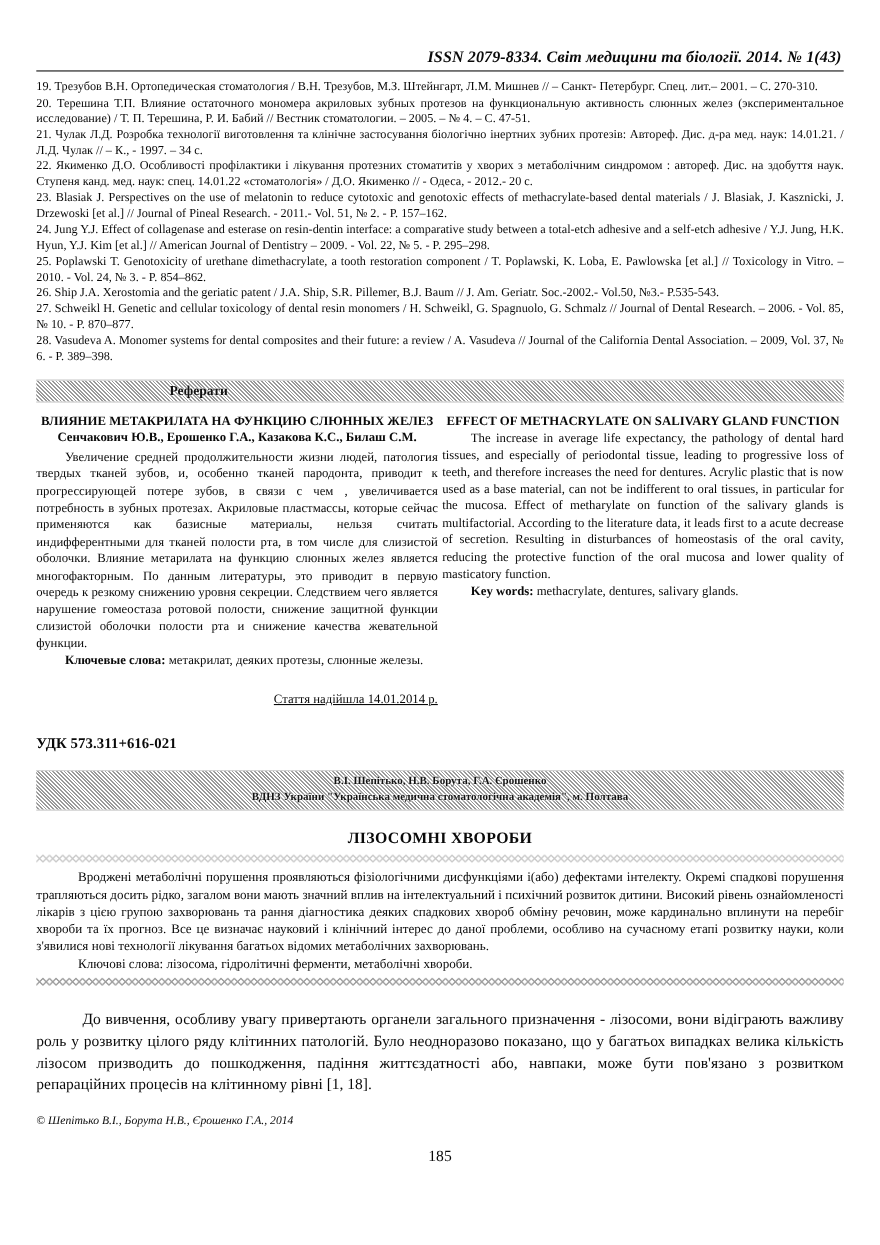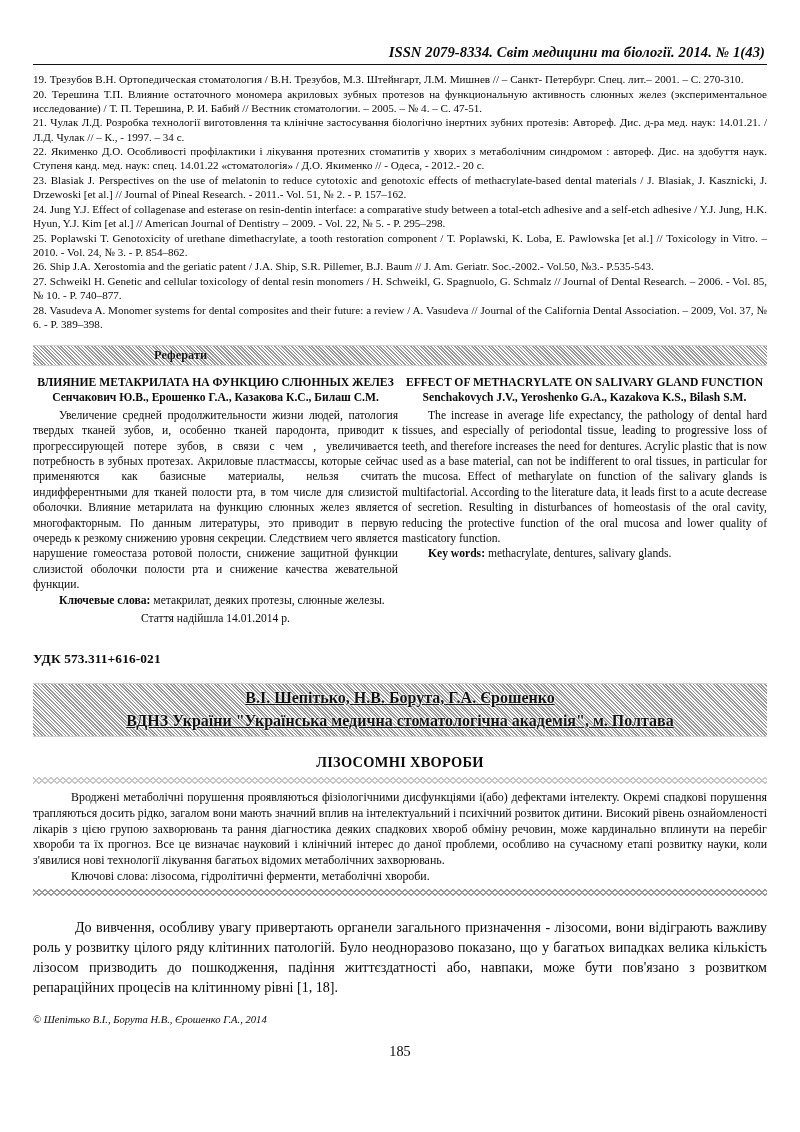--- a/index.html
+++ b/index.html
@@ -76,25 +76,24 @@
     padding-left: 45px;
   }
 
   .banner-authors {
     margin-top: 16px;
     padding: 3px 0 4px 0;
     text-align: center;
   }
   .banner-authors div {
     font-weight: bold;
-    font-size: 16px;
+    font-size: 10px;
     line-height: 1.42;
     color: #111;
     text-shadow: 0 0 1px #fff, 0 0 2px #fff, 0 0 3px #fff;
-    text-decoration: underline;
   }
 
   
   .abstracts {
     display: flex;
     gap: 4px;
     margin-top: 10px;
   }
   .abs-col {
     flex: 1 1 0;
@@ -123,23 +122,24 @@
   }
   .abs-kw {
     font-size: 11.6px;
     line-height: 1.33;
     text-align: justify;
     text-indent: 26px;
     margin: 0;
   }
   .abs-kw b { font-weight: bold; }
   .abs-received {
-    text-align: center;
-    font-size: 11.6px;
-    margin-top: 4px;
+    text-align: right;
+    font-size: 11.6px;
+    margin-top: 21px;
+    text-decoration: underline;
   }
 
   
   .udk {
     font-weight: bold;
     font-size: 13.4px;
     margin-top: 26px;
     letter-spacing: .1px;
   }
 
@@ -217,41 +217,40 @@
 
   <div class="reflist">
     <p>19. Трезубов В.Н. Ортопедическая стоматология / В.Н. Трезубов, М.З. Штейнгарт, Л.М. Мишнев // – Санкт- Петербург. Спец. лит.– 2001. – С. 270-310.</p>
     <p>20. Терешина Т.П. Влияние остаточного мономера акриловых зубных протезов на функциональную активность слюнных желез (экспериментальное исследование) / Т. П. Терешина, Р. И. Бабий // Вестник стоматологии. – 2005. – № 4. – С. 47-51.</p>
     <p>21. Чулак Л.Д. Розробка технології виготовлення та клінічне застосування біологічно інертних зубних протезів: Автореф. Дис. д-ра мед. наук: 14.01.21. / Л.Д. Чулак // – К., - 1997. – 34 с.</p>
     <p>22. Якименко Д.О. Особливості профілактики і лікування протезних стоматитів у хворих з метаболічним синдромом : автореф. Дис. на здобуття наук. Ступеня канд. мед. наук: спец. 14.01.22 «стоматологія» / Д.О. Якименко // - Одеса, - 2012.- 20 с.</p>
     <p>23. Blasiak J. Perspectives on the use of melatonin to reduce cytotoxic and genotoxic effects of methacrylate-based dental materials / J. Blasiak, J. Kasznicki, J. Drzewoski [et al.] // Journal of Pineal Research. - 2011.- Vol. 51, № 2. - P. 157–162.</p>
     <p>24. Jung Y.J. Effect of collagenase and esterase on resin-dentin interface: a comparative study between a total-etch adhesive and a self-etch adhesive / Y.J. Jung, H.K. Hyun, Y.J. Kim [et al.] // American Journal of Dentistry – 2009. - Vol. 22, № 5. - P. 295–298.</p>
     <p>25. Poplawski T. Genotoxicity of urethane dimethacrylate, a tooth restoration component / T. Poplawski, K. Loba, E. Pawlowska [et al.] // Toxicology in Vitro. – 2010. - Vol. 24, № 3. - P. 854–862.</p>
     <p>26. Ship J.A. Xerostomia and the geriatic patent / J.A. Ship, S.R. Pillemer, B.J. Baum // J. Am. Geriatr. Soc.-2002.- Vol.50, №3.- P.535-543.</p>
-    <p>27. Schweikl H. Genetic and cellular toxicology of dental resin monomers / H. Schweikl, G. Spagnuolo, G. Schmalz // Journal of Dental Research. – 2006. - Vol. 85, № 10. - P. 740–877.</p>
+    <p>27. Schweikl H. Genetic and cellular toxicology of dental resin monomers / H. Schweikl, G. Spagnuolo, G. Schmalz // Journal of Dental Research. – 2006. - Vol. 85, № 10. - P. 870–877.</p>
     <p>28. Vasudeva A. Monomer systems for dental composites and their future: a review / A. Vasudeva // Journal of the California Dental Association. – 2009, Vol. 37, № 6. - P. 389–398.</p>
   </div>
 
   <div class="hatch banner-referaty">
     <span class="lbl">Реферати</span>
   </div>
 
   <div class="abstracts">
 
     <div class="abs-col">
       <div class="abs-title">ВЛИЯНИЕ МЕТАКРИЛАТА НА ФУНКЦИЮ СЛЮННЫХ ЖЕЛЕЗ</div>
       <div class="abs-authors">Сенчакович Ю.В., Ерошенко Г.А., Казакова К.С., Билаш С.М.</div>
       <p class="abs-body">Увеличение средней продолжительности жизни людей, патология твердых тканей зубов, и, особенно тканей пародонта, приводит к прогрессирующей потере зубов, в связи с чем , увеличивается потребность в зубных протезах. Акриловые пластмассы, которые сейчас применяются как базисные материалы, нельзя считать индифферентными для тканей полости рта, в том числе для слизистой оболочки. Влияние метарилата на функцию слюнных желез является многофакторным. По данным литературы, это приводит в первую очередь к резкому снижению уровня секреции. Следствием чего является нарушение гомеостаза ротовой полости, снижение защитной функции слизистой оболочки полости рта и снижение качества жевательной функции.</p>
       <p class="abs-kw"><b>Ключевые слова:</b><span> метакрилат, деяких протезы, слюнные железы.</span></p>
       <div class="abs-received">Стаття надійшла 14.01.2014 р.</div>
     </div>
 
     <div class="abs-col">
       <div class="abs-title">EFFECT OF METHACRYLATE ON SALIVARY GLAND FUNCTION</div>
-      <div class="abs-authors">Senchakovych J.V., Yeroshenko G.A., Kazakova K.S., Bilash S.M.</div>
       <p class="abs-body">The increase in average life expectancy, the pathology of dental hard tissues, and especially of periodontal tissue, leading to progressive loss of teeth, and therefore increases the need for dentures. Acrylic plastic that is now used as a base material, can not be indifferent to oral tissues, in particular for the mucosa. Effect of metharylate on function of the salivary glands is multifactorial. According to the literature data, it leads first to a acute decrease of secretion. Resulting in disturbances of homeostasis of the oral cavity, reducing the protective function of the oral mucosa and lower quality of masticatory function.</p>
       <p class="abs-kw"><b>Key words:</b><span> methacrylate, dentures, salivary glands.</span></p>
     </div>
 
   </div>
 
   <div class="udk">УДК 573.311+616-021</div>
 
   <div class="hatch banner-authors">
     <div>В.І. Шепітько, Н.В. Борута, Г.А. Єрошенко</div>

